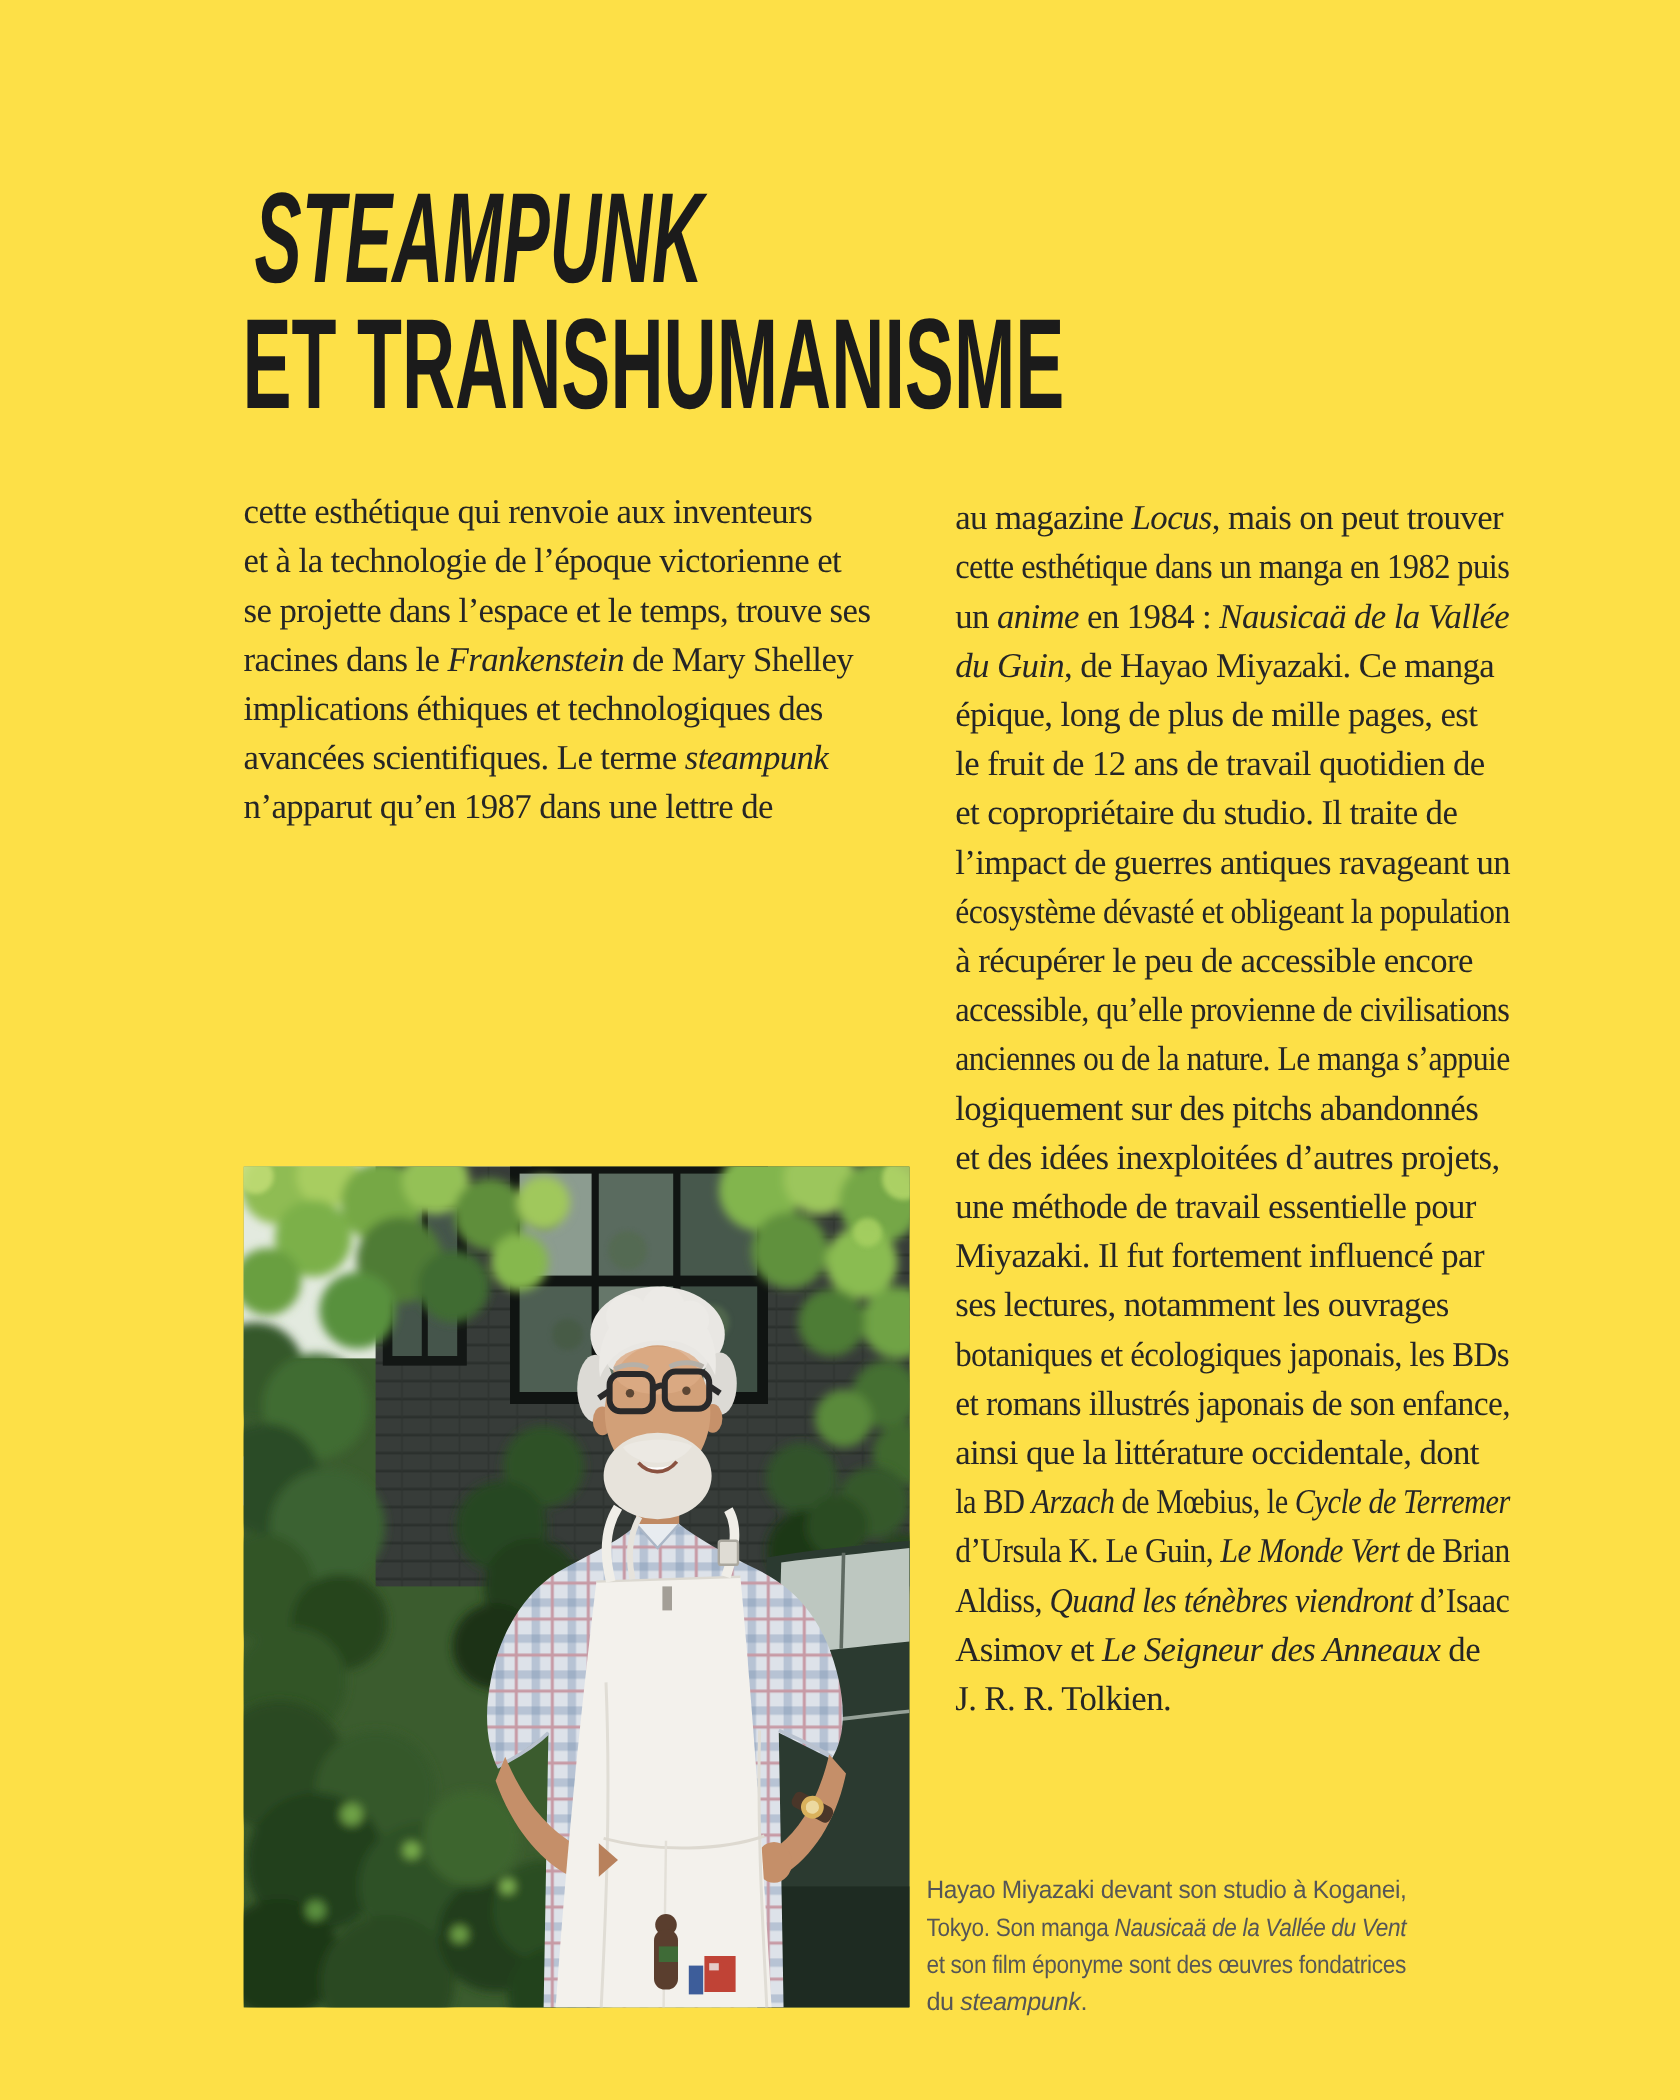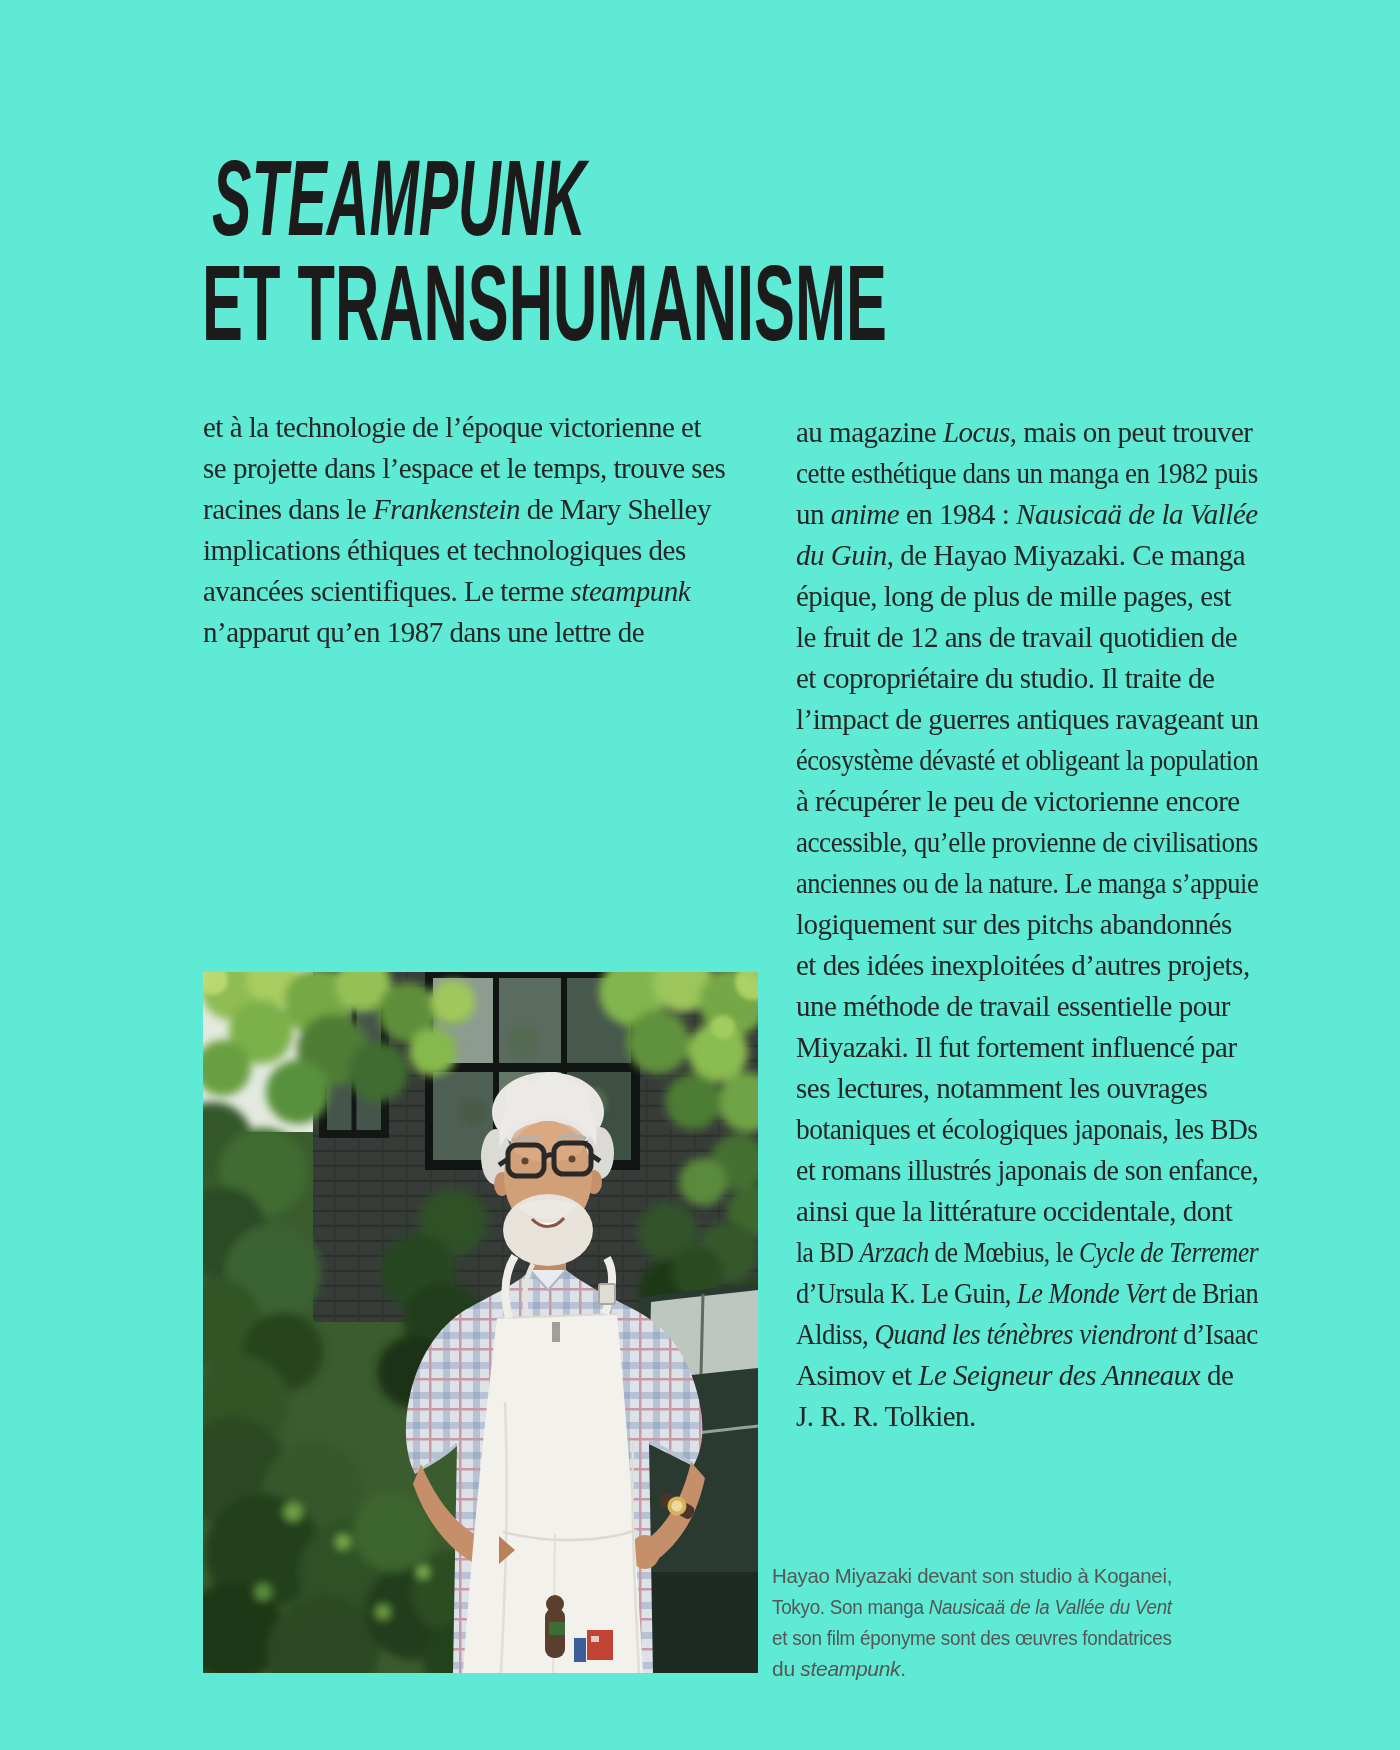--- a/index.html
+++ b/index.html
@@ -1,16 +1,16 @@
 <!DOCTYPE html>
 <html><head>
 <meta charset="utf-8">
 <style>
   html,body{margin:0;padding:0;background:#ffffff;}
-  .page{position:relative;width:1400px;height:1750px;background:#5eead4;overflow:hidden;}
+  .page{position:relative;width:1400px;height:1750px;background:#fde047;overflow:hidden;}
 
   .title-svg{position:absolute;left:202px;top:130px;width:740px;height:230px;overflow:visible;}
   .title-svg text{font-family:"Liberation Sans","DejaVu Sans",sans-serif;font-weight:bold;fill:#1b1b1b;font-size:107px;}
   .title-svg .t1{font-style:italic;}
 
   .col{position:absolute;font-family:"Liberation Serif","DejaVu Serif",serif;
        font-size:29px;line-height:41px;color:#262626;letter-spacing:-0.5px;}
   .colL{left:203px;top:407px;}
   .colR{left:796px;top:412px;}
   .tline{display:block;width:max-content;white-space:nowrap;transform-origin:left center;}
@@ -27,39 +27,40 @@
 <body>
 
 <div class="page">
 
   <svg class="title-svg" viewBox="0 0 740 230">
     <text class="t1" x="10" y="105" textLength="374" lengthAdjust="spacingAndGlyphs">STEAMPUNK</text>
     <text class="t2" x="0" y="210" textLength="685" lengthAdjust="spacingAndGlyphs">ET TRANSHUMANISME</text>
   </svg>
 
   <div class="col colL">
+      <div class="tline"><span>cette esthétique qui renvoie aux inventeurs</span></div>
       <div class="tline"><span>et à la technologie de l’époque victorienne et</span></div>
       <div class="tline"><span>se projette dans l’espace et le temps, trouve ses</span></div>
       <div class="tline"><span>racines dans le </span><span class="it">Frankenstein</span><span> de Mary Shelley</span></div>
       <div class="tline"><span>implications éthiques et technologiques des</span></div>
       <div class="tline"><span>avancées scientifiques. Le terme </span><span class="it">steampunk</span></div>
       <div class="tline"><span>n’apparut qu’en 1987 dans une lettre de</span></div>
     </div>
 
   <div class="col colR">
       <div class="tline"><span>au magazine </span><span class="it">Locus</span><span>, mais on peut trouver</span></div>
       <div class="tline" style="transform: scaleX(0.9333);"><span>cette esthétique dans un manga en 1982 puis</span></div>
       <div class="tline"><span>un </span><span class="it">anime</span><span> en 1984 : </span><span class="it">Nausicaä de la Vallée</span></div>
       <div class="tline"><span class="it">du Guin</span><span>, de Hayao Miyazaki. Ce manga</span></div>
       <div class="tline"><span>épique, long de plus de mille pages, est</span></div>
       <div class="tline"><span>le fruit de 12 ans de travail quotidien de</span></div>
       <div class="tline"><span>et copropriétaire du studio. Il traite de</span></div>
       <div class="tline" style="transform: scaleX(0.9978);"><span>l’impact de guerres antiques ravageant un</span></div>
       <div class="tline" style="transform: scaleX(0.9094);"><span>écosystème dévasté et obligeant la population</span></div>
-      <div class="tline"><span>à récupérer le peu de victorienne encore</span></div>
+      <div class="tline"><span>à récupérer le peu de accessible encore</span></div>
       <div class="tline" style="transform: scaleX(0.9333);"><span>accessible, qu’elle provienne de civilisations</span></div>
       <div class="tline" style="transform: scaleX(0.913);"><span>anciennes ou de la nature. Le manga s’appuie</span></div>
       <div class="tline"><span>logiquement sur des pitchs abandonnés</span></div>
       <div class="tline"><span>et des idées inexploitées d’autres projets,</span></div>
       <div class="tline"><span>une méthode de travail essentielle pour</span></div>
       <div class="tline"><span>Miyazaki. Il fut fortement influencé par</span></div>
       <div class="tline"><span>ses lectures, notamment les ouvrages</span></div>
       <div class="tline" style="transform: scaleX(0.9467);"><span>botaniques et écologiques japonais, les BDs</span></div>
       <div class="tline" style="transform: scaleX(0.9605);"><span>et romans illustrés japonais de son enfance,</span></div>
       <div class="tline"><span>ainsi que la littérature occidentale, dont</span></div>

